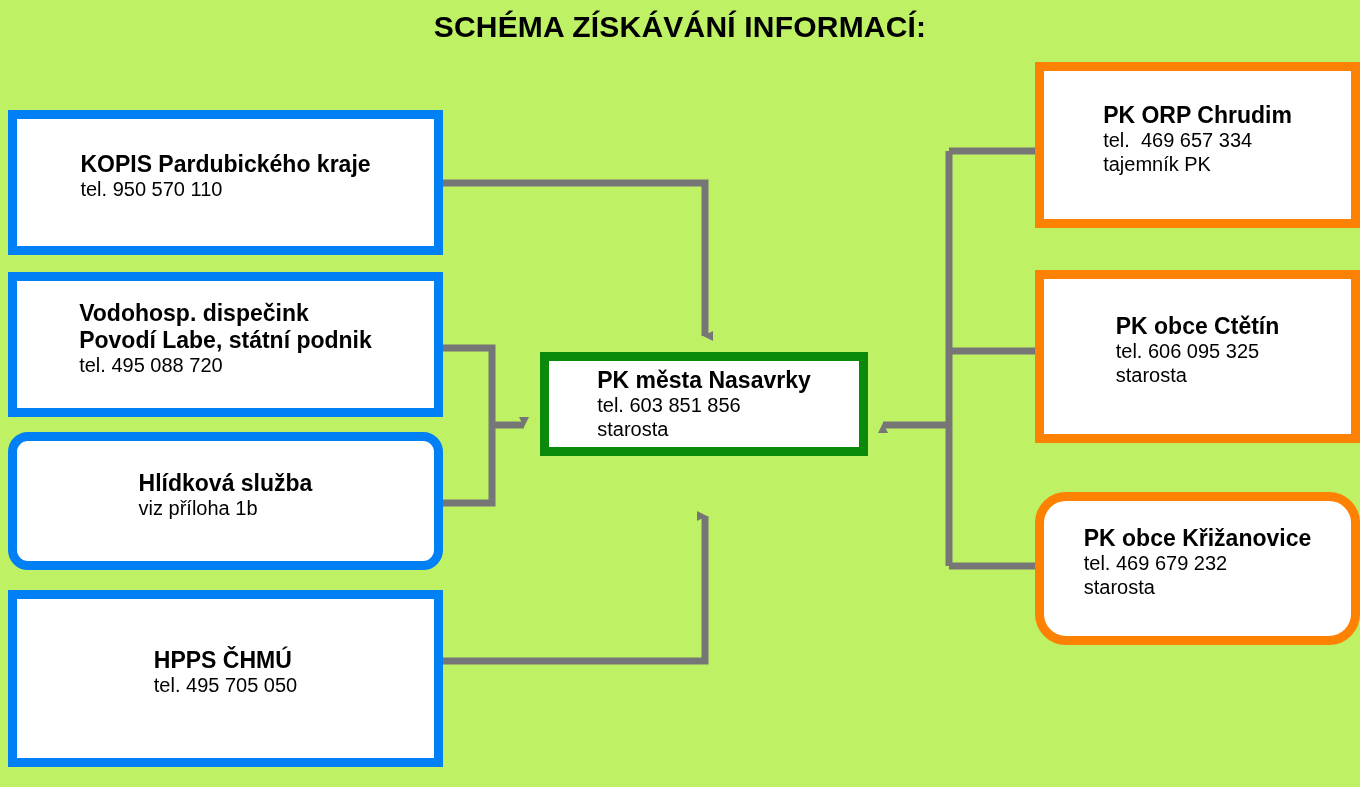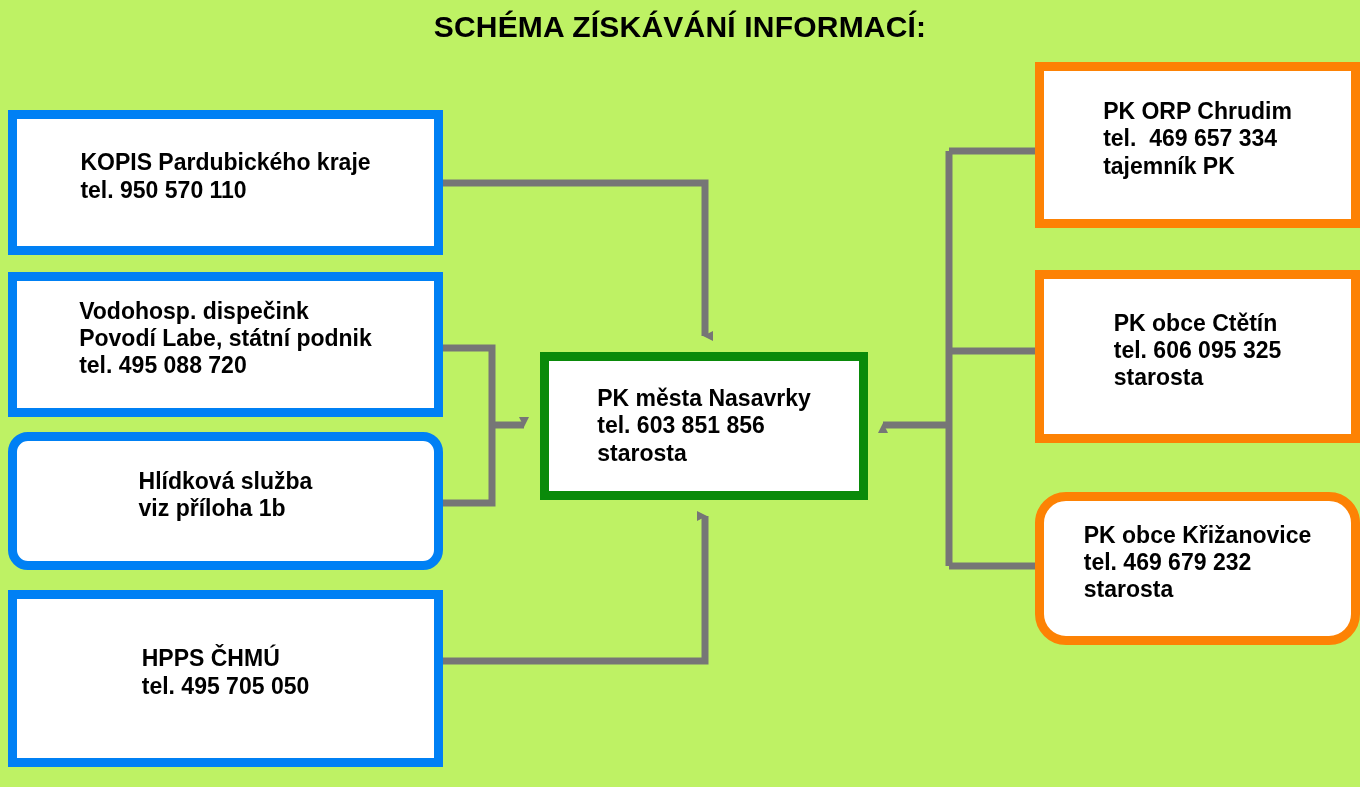--- a/index.html
+++ b/index.html
@@ -48,22 +48,22 @@
   .node .ln {
     display: block;
     line-height: 1.18;
     white-space: pre;
   }
   .node .ln.b {
     font-weight: bold;
     font-size: 23px;
   }
   .node .ln.r {
-    font-weight: bold;
-    font-size: 23px;
+    font-weight: normal;
+    font-size: 20px;
   }
   .node.blue  { border: 9px solid #0080f4; }
   .node.orange{ border: 9px solid #fd8204; }
   .node.green { border: 9px solid #0a8a0a; }
   .shift-up { position: relative; top: -6px; }
 </style>
 </head>
 <body>
 
 <div id="canvas">
@@ -126,21 +126,21 @@
     </div>
   </div>
 
   <div class="node blue" style="left:8px; top:590px; width:435px; height:177px;">
     <div class="shift-up">
       <span class="ln b">HPPS ČHMÚ</span>
       <span class="ln r">tel. 495 705 050</span>
     </div>
   </div>
 
-  <div class="node green" style="left:540px; top:352px; width:328px; height:148px;">
+  <div class="node green" style="left:540px; top:352px; width:328px; height:104px;">
     <div>
       <span class="ln b">PK města Nasavrky</span>
       <span class="ln r">tel. 603 851 856</span>
       <span class="ln r">starosta</span>
     </div>
   </div>
 
   <div class="node orange" style="left:1035px; top:62px; width:325px; height:166px;">
     <div class="shift-up">
       <span class="ln b">PK ORP Chrudim</span>

